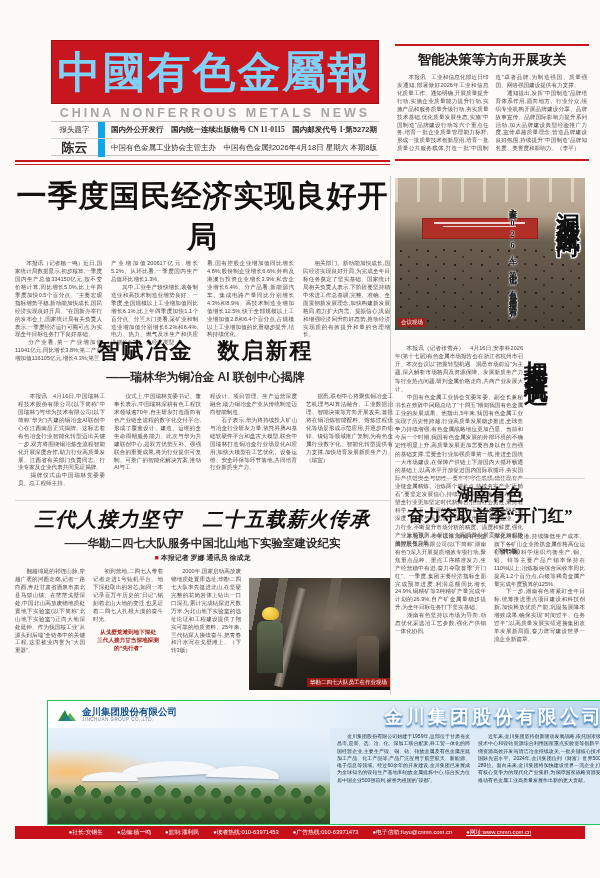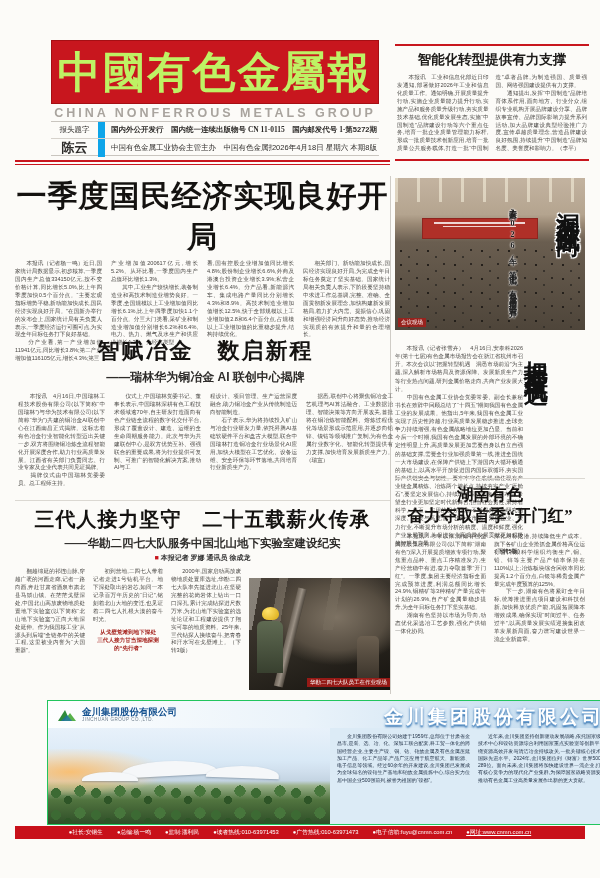--- a/index.html
+++ b/index.html
@@ -4,21 +4,21 @@
 <style>
   html,body{margin:0;padding:0;}
   body{width:600px;height:878px;background:#e9e7e2;font-family:"Liberation Sans","DejaVu Sans",sans-serif;}
   .page{position:relative;width:600px;height:878px;background:#fcfbf8;overflow:hidden;color:#2e2c2a;}
   .serif{font-family:"Liberation Serif","DejaVu Serif",serif;}
 
   
   .masthead{position:absolute;left:15px;top:40px;width:375px;}
   .mast-inner{margin-left:36px;width:328px;}
   .mast-red{background:#c8161e;border:1px solid #a50f14;height:62px;display:flex;align-items:center;justify-content:center;}
-  .mast-title{color:#bef264;font-size:43px;font-weight:bold;letter-spacing:2px;white-space:nowrap;line-height:1;}
+  .mast-title{color:#7dd3fc;font-size:43px;font-weight:bold;letter-spacing:2px;white-space:nowrap;line-height:1;}
   .mast-en{color:#a9a49e;font-weight:bold;font-size:12.5px;letter-spacing:3px;text-align:center;white-space:nowrap;padding:2px 0 1px;}
   .mast-info{border-top:1px solid #c9c5bf;border-bottom:1px solid #c9c5bf;font-size:7.5px;}
   .mast-row{display:grid;grid-template-columns:54px 1fr auto;align-items:center;height:16px;}
   .mast-row + .mast-row{border-top:1px solid #d6d2cc;}
   .mast-label{border-right:7px solid #0ea5e9;text-align:center;height:100%;display:flex;align-items:center;justify-content:center;}
   .calligrapher{font-size:13px;font-weight:bold;}
   .mast-mid{padding:0 6px;white-space:nowrap;overflow:hidden;}
   .mast-right{font-weight:bold;padding-right:2px;white-space:nowrap;}
   .red-rule{margin-top:4px;border-top:2px solid #c8161e;border-bottom:1px solid #c8161e;height:2px;}
 
@@ -38,21 +38,21 @@
   .bcol{white-space:pre-line;}
 
   
   .ai{position:absolute;left:18px;top:336px;width:375px;}
   .ai h2{margin:0;font-size:22px;text-align:center;color:#141210;letter-spacing:2px;}
   .ai .sub{font-size:12px;font-weight:bold;text-align:center;margin:3px 0 7px;}
   .ai .body4{height:108px;overflow:hidden;}
 
   
   .legacy{position:absolute;left:15px;top:500px;width:375px;border-top:1px solid #dbd8d2;padding-top:5px;}
-  .legacy h2{margin:0;font-size:20px;text-align:center;color:#141210;letter-spacing:1px;}
+  .legacy h2{margin:0;font-size:20px;text-align:center;color:#141210;letter-spacing:1px;font-style:italic;}
   .legacy .sub{font-size:11.5px;font-weight:bold;text-align:center;margin:3px 0 2px;}
   .byline{font-size:7px;text-align:center;margin:2px 0 5px;font-weight:bold;color:#333;}
   .byline .sq{color:#c8161e;}
   .legacy-body{display:flex;gap:8px;}
   .legacy-cols{display:grid;grid-template-columns:repeat(3,1fr);column-gap:8px;width:226px;font-size:5.6px;line-height:1.42;text-align:justify;color:#4a4845;}
   .pull{color:#a31d18;font-weight:bold;text-align:center;margin:4px 0;line-height:1.5;}
   .figure{position:relative;width:141px;height:112px;margin-top:10px;background:#2e2a24;overflow:hidden;}
   .tunnel{position:absolute;inset:0;background:
     radial-gradient(ellipse 90px 60px at 62% 35%, #7d7263 0%, #564d41 55%, transparent 80%),
     linear-gradient(160deg,#4a423a 0%, #2b2720 60%, #16130f 100%);}
@@ -118,40 +118,40 @@
 </head>
 <body>
 
 <div class="page">
 
   <div class="masthead">
     <div class="mast-inner">
       <div class="mast-red">
         <div class="mast-title serif">中國有色金屬報</div>
       </div>
-      <div class="mast-en">CHINA NONFERROUS METALS GROUP</div>
+      <div class="mast-en">CHINA NONFERROUS METALS NEWS</div>
       <div class="mast-info">
         <div class="mast-row">
           <div class="mast-label">报头题字</div>
           <div class="mast-mid serif" style="font-weight:bold">国内外公开发行　国内统一连续出版物号 CN 11-0115　国内邮发代号 1-101</div>
           <div class="mast-right">第5272期</div>
         </div>
         <div class="mast-row">
           <div class="mast-label calligrapher serif">陈云</div>
           <div class="mast-mid">中国有色金属工业协会主管主办　中国有色金属报社出版</div>
           <div class="mast-right" style="font-weight:normal">2026年4月18日 星期六 本期8版</div>
         </div>
       </div>
     </div>
     <div class="red-rule"></div>
   </div>
 
   <div class="ministry">
     <h2 class="serif">
-      <span>智能化转型提供有力支撑</span><br>
+      <span>智能决策等方向开展攻关</span><br>
     </h2>
     <div class="tiny-cols">　　本报讯　工业和信息化部近日印发通知,部署做好2026年工业和信息化质量工作。通知明确,开展质量提升行动,实施企业质量能力提升行动,实施产品和服务质量升级行动,夯实质量技术基础,优化质量发展生态,实施“中国制造”品牌建设行动等六个重点任务,培育一批企业质量管理能力标杆,形成一批质量技术创新应用,培育一批质量公共服务载体,打造一批“中国制造”卓著品牌,为制造强国、质量强国、网络强国建设提供有力支撑。
 　　通知提出,发挥“中国制造”品牌培育体系作用,面向地方、行业分众,组织专业机构开展品牌建设分享、品牌故事宣传、品牌国际影响力提升系列活动,加大品牌建设典型经验推广力度,宣传卓越质量理念,营造品牌建设良好氛围,持续提升“中国制造”品牌知名度、美誉度和影响力。（李平）</div>
   </div>
 
   <div class="vdiv"></div>
 
   <div class="lead">
     <h1 class="serif">一季度国民经济实现良好开局</h1>
     <div class="body4">

